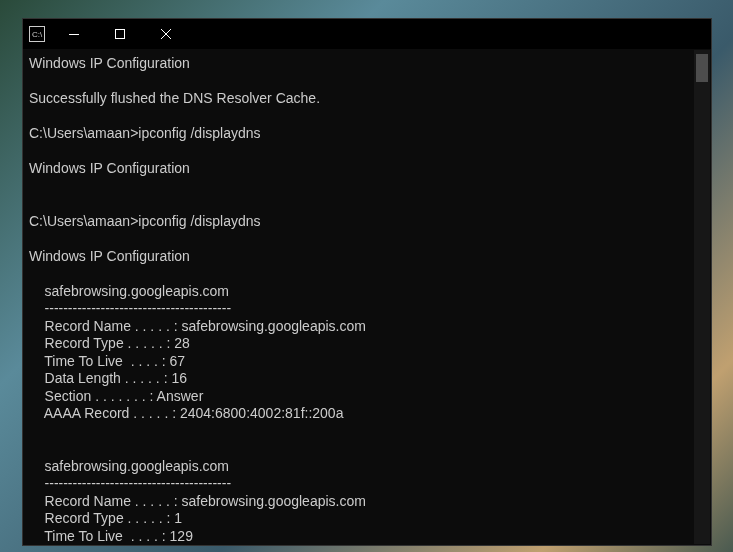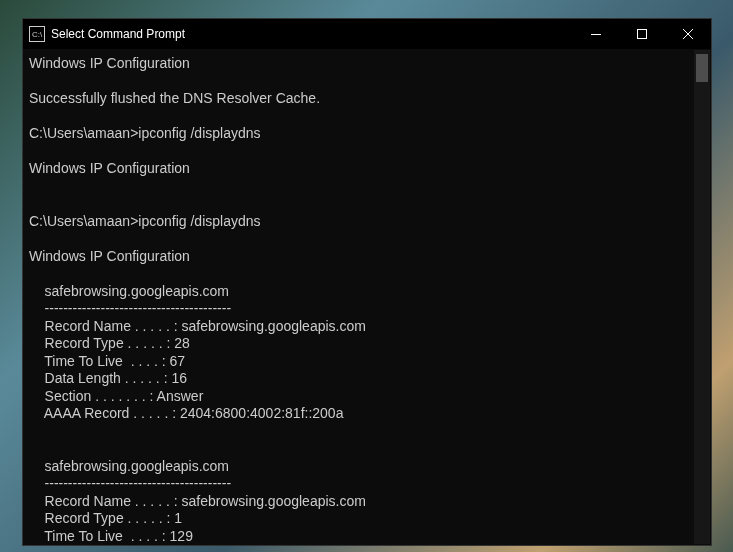--- a/index.html
+++ b/index.html
@@ -84,21 +84,20 @@
       height: 28px;
       background: #4d4d4d;
     }
   </style>
 </head>
 <body>
 
 <div class="window">
   <div class="titlebar">
     <span class="title-icon">C:\</span>
-    <span class="title-text">Select Command Prompt</span>
     <div class="window-controls">
       <div class="win-btn">
         <svg width="10" height="1">
             <rect width="10" height="1" fill="#fff"></rect>
           </svg>
       </div>
       <div class="win-btn">
         <svg width="10" height="10">
             <rect x="0.5" y="0.5" width="9" height="9" fill="none" stroke="#fff" stroke-width="1"></rect>
           </svg>

